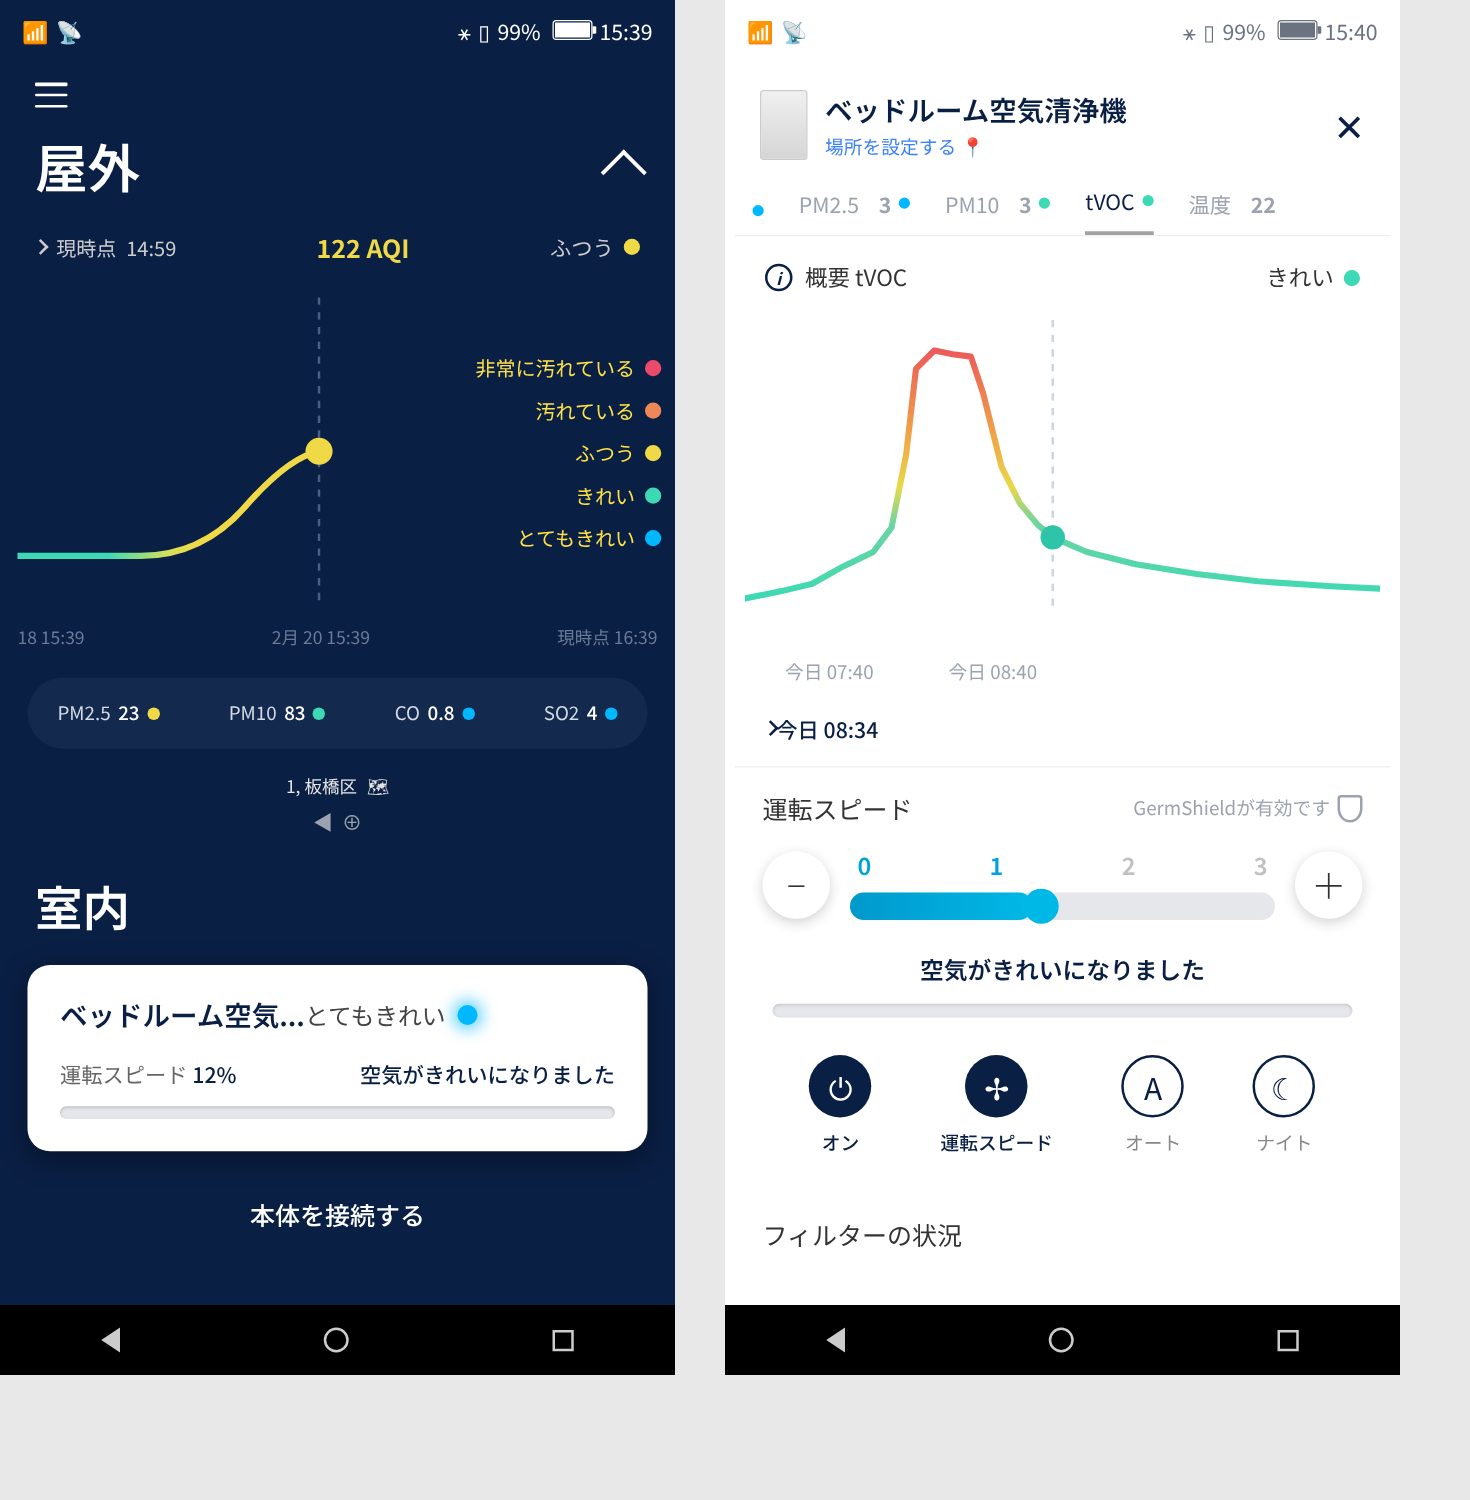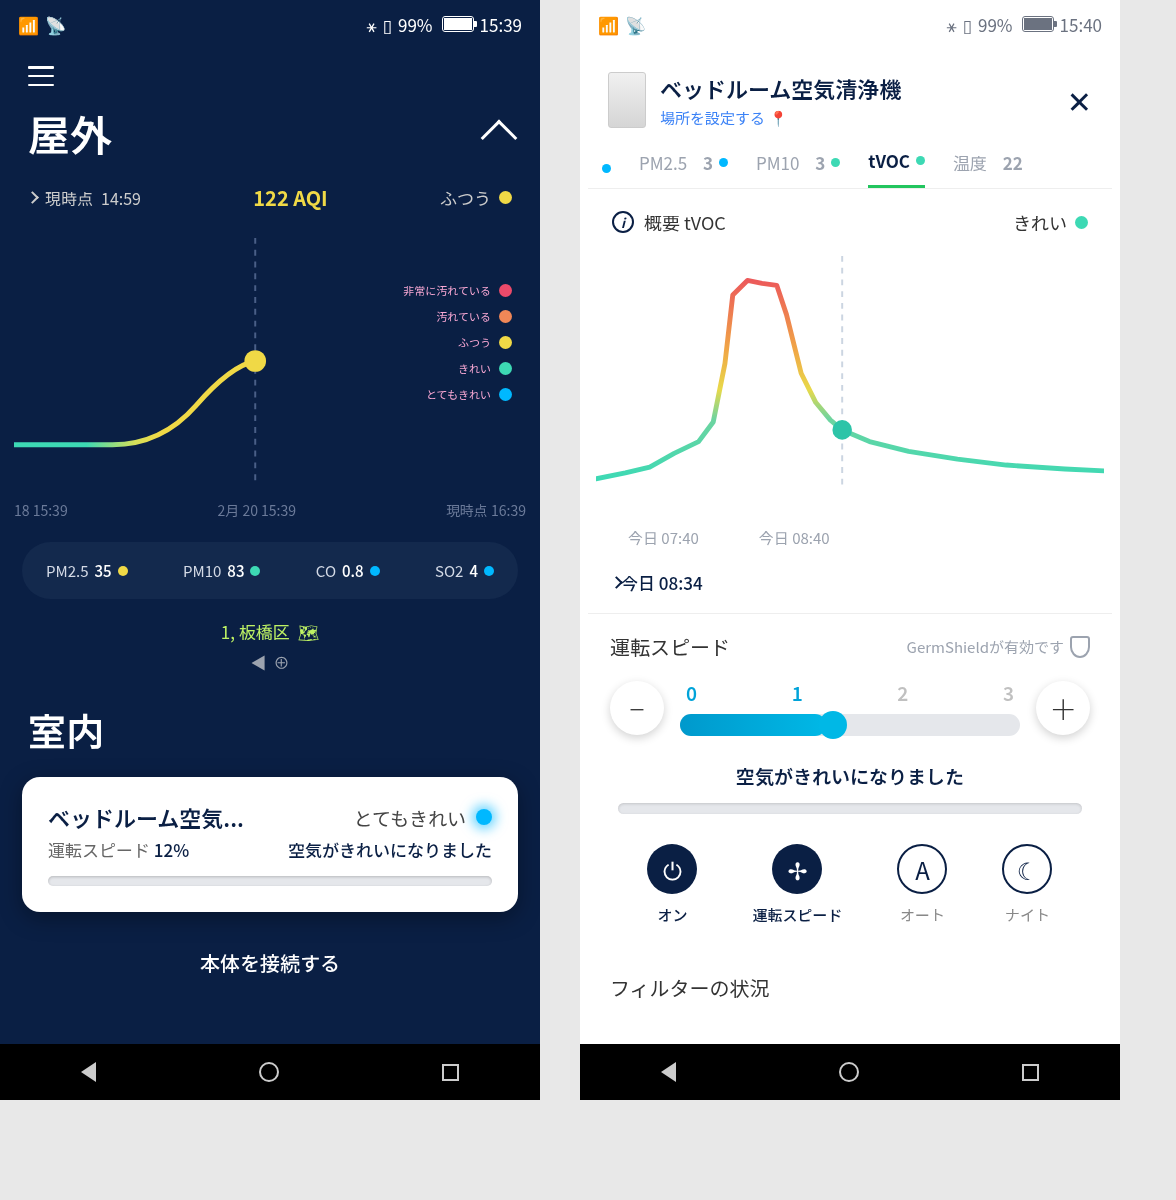--- a/index.html
+++ b/index.html
@@ -21,31 +21,31 @@
 .outdoor-title{font-size:42px;font-weight:600;color:#fff}
 .chevron-up{width:26px;height:26px;border-left:3px solid #fff;border-top:3px solid #fff;transform:rotate(45deg);margin-top:10px}
 .aqi-row{display:flex;align-items:center;justify-content:space-between;padding:0 28px 14px;color:#fff}
 .aqi-time{display:flex;align-items:center;gap:8px;font-size:16px;color:#ccc}
 .chevron-r{width:9px;height:9px;border-right:2px solid #ccc;border-top:2px solid #ccc;transform:rotate(45deg)}
 .aqi-val{color:#f0d946;font-size:20px;font-weight:700}
 .aqi-status{display:flex;align-items:center;gap:8px;font-size:17px;color:#ccc}
 .dot{width:13px;height:13px;border-radius:50%}
 .chart1{position:relative;height:270px;padding:0 14px}
 .chart1 svg{width:100%;height:100%}
-.legend1{position:absolute;right:28px;top:56px;text-align:right;font-size:11px;color:#f9a8d4}
+.legend1{position:absolute;right:11px;top:56px;text-align:right;font-size:16px;color:#fde047}
 .legend1 div{display:flex;align-items:center;justify-content:flex-end;gap:8px;margin-bottom:10px}
 .x-labels1{display:flex;justify-content:space-between;padding:4px 14px 22px;color:#6b7a99;font-size:14px}
 .pollutant-card{background:#13294d;margin:0 22px;border-radius:40px;padding:18px 24px;display:flex;justify-content:space-between;color:#d4dae6;font-size:15px}
 .pollutant-card span{display:flex;align-items:center;gap:6px}
 .pollutant-card .val{color:#fff;font-weight:500}
-.location-row{text-align:right;color:#bef264;padding:20px 0 6px;font-size:17px;display:flex;justify-content:center;gap:8px;align-items:center}
+.location-row{text-align:right;color:#e5e5e5;padding:20px 0 6px;font-size:14px;display:flex;justify-content:center;gap:8px;align-items:center}
 .location-icons{text-align:center;color:#9ca3af;padding-bottom:20px;font-size:16px}
 .indoor-title{font-size:38px;color:#fff;font-weight:600;padding:8px 28px 20px}
 .device-card{background:#fff;margin:0 22px;border-radius:18px;padding:24px 26px 26px;box-shadow:0 6px 22px rgba(0,0,0,0.35)}
-.device-top{display:flex;justify-content:space-between;align-items:center;margin-bottom:4px}
+.device-top{display:flex;align-items:center;margin-bottom:18px}
 .device-name{font-size:22px;font-weight:600;color:#0a1f44}
 .device-status{display:flex;align-items:center;gap:10px;font-size:19px;color:#444}
 .glow-dot{width:16px;height:16px;border-radius:50%;background:#00b8ff;box-shadow:0 0 12px 4px rgba(0,184,255,0.6)}
 .device-info{display:flex;justify-content:space-between;color:#666;font-size:17px;margin-bottom:14px}
 .device-info .v{color:#0a1f44;font-weight:500}
 .progress-bar{height:10px;background:#e5e7eb;border-radius:6px;box-shadow:inset 0 1px 3px rgba(0,0,0,0.2)}
 .connect-text{text-align:center;color:#fff;font-size:20px;padding:36px 0 12px;font-weight:500}
 .nav-bar{position:absolute;bottom:0;left:0;right:0;height:56px;background:#000;display:flex;justify-content:space-around;align-items:center}
 .nav-tri{width:0;height:0;border-top:10px solid transparent;border-bottom:10px solid transparent;border-right:15px solid #ccc}
 .nav-circ{width:20px;height:20px;border:2.5px solid #ccc;border-radius:50%}
@@ -54,21 +54,21 @@
 
 .detail-panel{background:#fff;margin:6px 8px 0;border-radius:22px 22px 0 0;height:calc(100% - 110px)}
 .device-header{display:flex;align-items:center;padding:18px 20px 12px;gap:14px}
 .device-img{width:38px;height:56px;background:linear-gradient(#f0f0f0,#d5d5d5);border-radius:3px;border:1px solid #ccc}
 .device-header-text{flex:1}
 .device-header-name{font-size:22px;font-weight:600;color:#0a1f44}
 .device-loc{font-size:15px;color:#3b82f6;margin-top:3px;display:flex;align-items:center;gap:4px}
 .close-x{font-size:30px;color:#0a1f44;font-weight:300}
 .tabs{display:flex;gap:28px;padding:8px 14px 0;color:#9ca3af;font-size:17px;overflow:hidden;align-items:center;border-bottom:1px solid #eee}
 .tab{display:flex;align-items:center;gap:6px;padding-bottom:12px;white-space:nowrap}
-.tab.active{color:#0a1f44;border-bottom:3px solid #22c55e;font-weight:700}
+.tab.active{color:#0a1f44;border-bottom:3px solid #a3a3a3;font-weight:400}
 .overview-row{display:flex;justify-content:space-between;align-items:center;padding:20px 24px 8px}
 .overview-left{display:flex;align-items:center;gap:10px;color:#333;font-size:18px}
 .info-icon{width:22px;height:22px;border:2px solid #0a1f44;border-radius:50%;display:flex;align-items:center;justify-content:center;font-size:13px;font-weight:700;color:#0a1f44;font-style:italic}
 .chart2{height:280px;padding:0 8px;position:relative}
 .chart2 svg{width:100%;height:100%}
 .x-labels2{display:flex;gap:60px;padding:4px 40px 16px;color:#9ca3af;font-size:15px}
 .time-nav{padding:6px 24px 18px;display:flex;align-items:center;gap:0;color:#0a1f44;font-size:17px;font-weight:500}
 .speed-section{border-top:1px solid #eee;padding:18px 22px}
 .speed-header{display:flex;justify-content:space-between;align-items:center;margin-bottom:18px}
 .speed-title{font-size:20px;color:#333}
@@ -179,21 +179,21 @@
   </div>
   <div class="x-labels1">
     <span>18 15:39</span>
       <span>2月 20 15:39</span>
       <span>現時点 16:39</span>
   </div>
 
   <div class="pollutant-card">
     <span>
         <span>PM2.5</span> 
-        <span class="val">35</span>
+        <span class="val">23</span>
         <span class="dot" style="width:10px;height:10px;background:#f0d946"></span>
       </span>
     <span>
         <span>PM10</span> 
         <span class="val">83</span>
         <span class="dot" style="width:10px;height:10px;background:#3dd9b4"></span>
       </span>
     <span>
         <span>CO</span>
         <span class="val">0.8</span>

